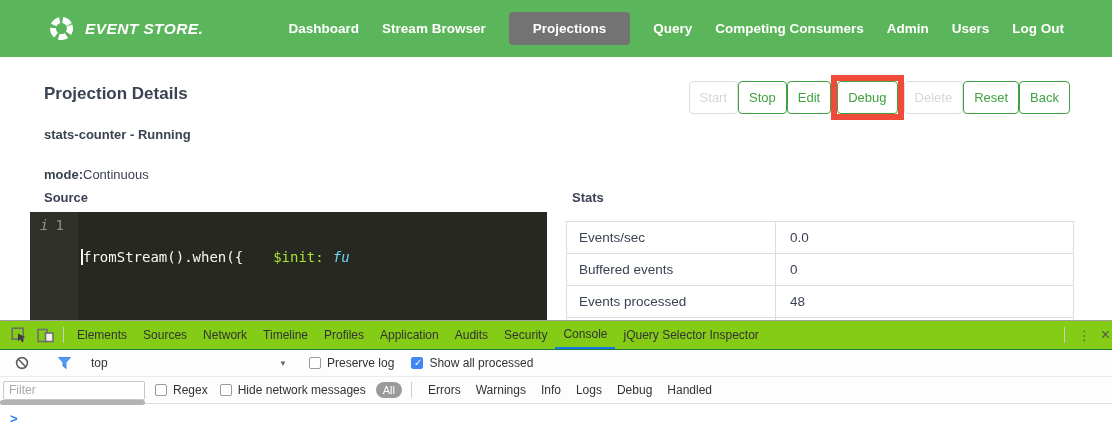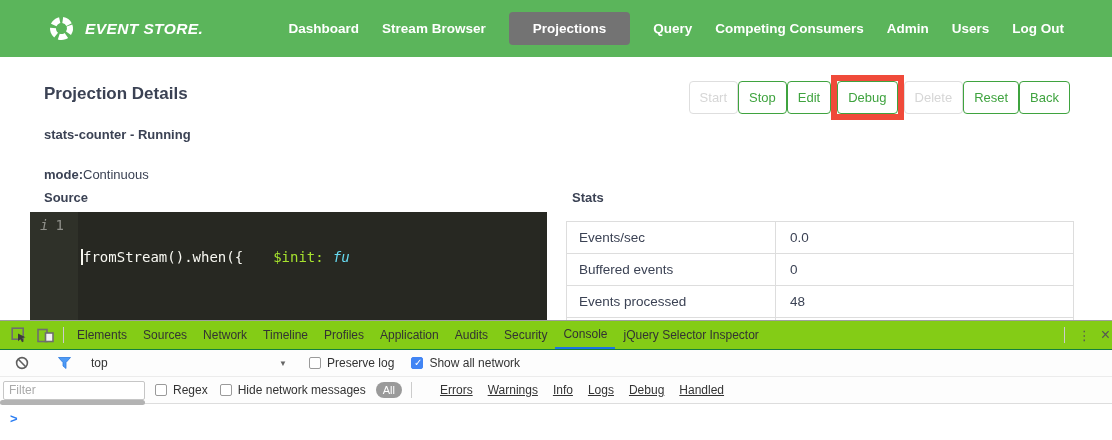--- a/index.html
+++ b/index.html
@@ -77,21 +77,21 @@
   .cb.checked::after { content:"✓"; color:#fff; font-size:10px; position:absolute; left:1.5px; top:-1px; }
   .cb-group { display:flex; align-items:center; cursor:pointer; }
 
   .dt-row3 { height:27px; display:flex; align-items:center; padding-left:3px;
     background:#fdfdfd; border-bottom:1px solid #ddd; }
   .filter-input { width:142px; height:19px; border:1px solid #c6c6c6; border-radius:2px;
     font-size:12px; padding:0 5px; font-family:"Liberation Sans",sans-serif; color:#333; margin-right:10px; }
   .filter-input::placeholder { color:#aaa; }
   .all-pill { background:#9a9a9a; color:#fff; border-radius:9px; padding:2px 7px; font-size:11px;
     margin-left:10px; cursor:pointer;text-align:right; }
-  .levels { display:flex; gap:15px; margin-left:24px;text-decoration:underline; }
+  .levels { display:flex; gap:15px; margin-left:12px; }
   .level { cursor:pointer; }
 
   .hscroll-thumb { position:absolute; left:0; top:79px; width:145px; height:5px;
     background:#b3b3b3; border-radius:3px; cursor:grab; }
   .console-prompt-area { height:37px; padding:7px 0 0 10px; background:#fff; cursor:text; }
   .prompt-chevron { color:#2c7ef2; font-weight:bold; font-size:13px; }
 </style>
 </head>
 <body>
 
@@ -217,21 +217,21 @@
       <span class="context-dd">
         <span class="dd-label">top</span>
         <span class="dd-arrow">▼</span>
       </span>
       <span class="cb-group" style="margin-left:22px;">
         <span class="cb"></span>
         <span>Preserve log</span>
       </span>
       <span class="cb-group" style="margin-left:17px;">
         <span class="cb checked"></span>
-        <span>Show all network</span>
+        <span>Show all processed</span>
       </span>
     </div>
 
     <div class="dt-row3">
       <input class="filter-input" placeholder="Filter" style="">
       <span class="cb-group">
         <span class="cb"></span>
         <span>Regex</span>
       </span>
       <span class="cb-group" style="margin-left:12px;">

